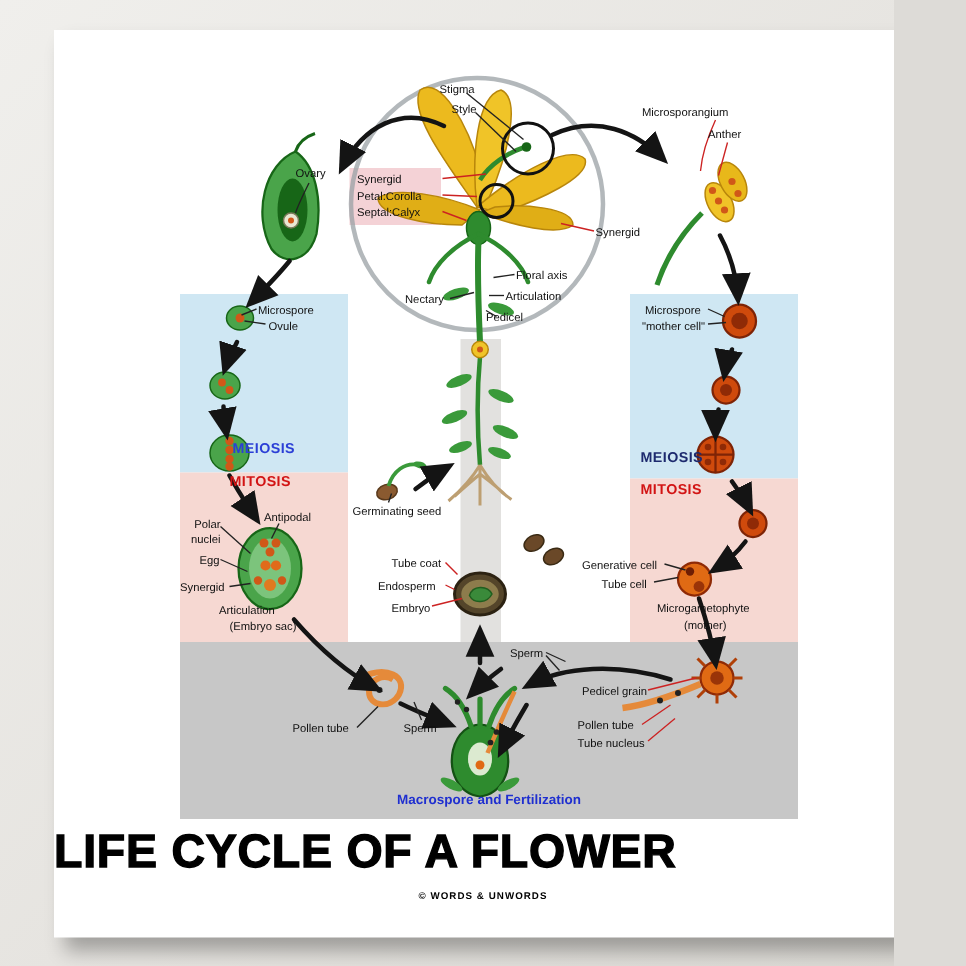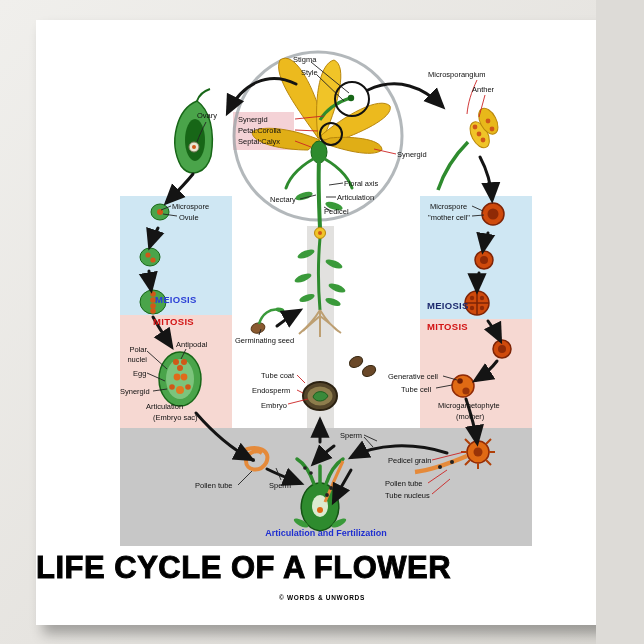--- a/index.html
+++ b/index.html
@@ -291,16 +291,16 @@
   <div class="lbl" style="left:252px;top:386px">Endosperm</div>
   <div class="lbl" style="left:261px;top:401px">Embryo</div>
 
   <div class="lbl" style="left:340px;top:431px">Sperm</div>
   <div class="lbl" style="left:388px;top:456px">Pedicel grain</div>
   <div class="lbl" style="left:195px;top:481px">Pollen tube</div>
   <div class="lbl" style="left:269px;top:481px">Sperm</div>
   <div class="lbl" style="left:385px;top:479px">Pollen tube</div>
   <div class="lbl" style="left:385px;top:491px">Tube nucleus</div>
 
-  <div class="caption">Articulation and Fertilization</div>
+  <div class="caption">Macrospore and Fertilization</div>
   <div class="title">LIFE CYCLE OF A FLOWER</div>
   <div class="credit">© WORDS &amp; UNWORDS</div>
 </div>
 
 </body></html>

